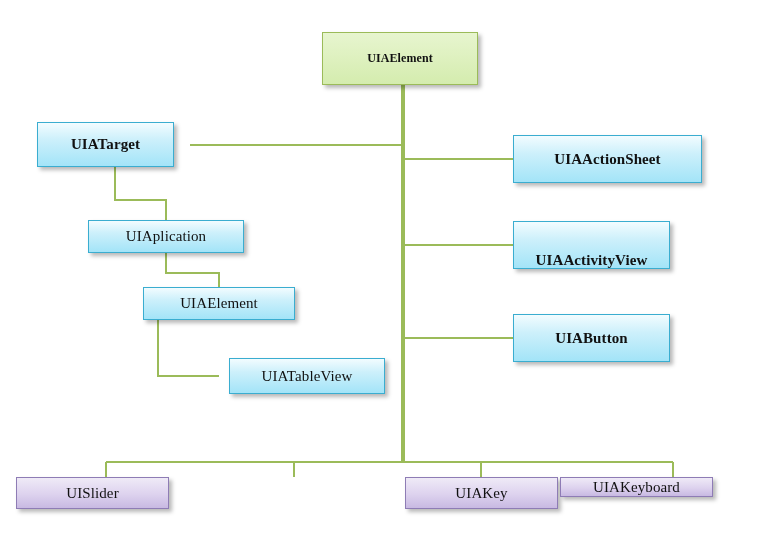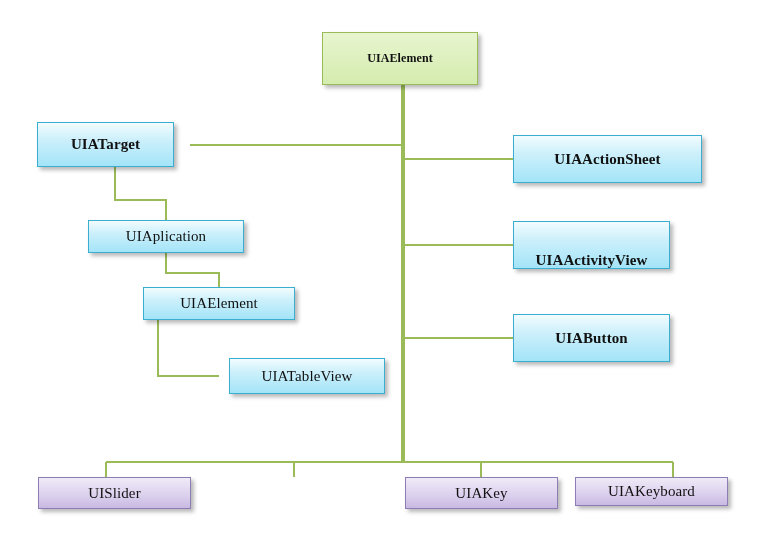--- a/index.html
+++ b/index.html
@@ -123,26 +123,26 @@
   </div>
 
   <div class="node blue bold" style="left:513px; top:221px; width:157px; height:48px;align-items:flex-end;">
     <span class="node-label">UIAActivityView</span>
   </div>
 
   <div class="node blue bold" style="left:513px; top:314px; width:157px; height:48px;">
     <span class="node-label">UIAButton</span>
   </div>
 
-  <div class="node purple" style="left:38px; top:477px; width:153px; height:32px;">
+  <div class="node purple" style="left:16px; top:477px; width:153px; height:32px;">
     <span class="node-label">UISlider</span>
   </div>
 
 
   <div class="node purple" style="left:405px; top:477px; width:153px; height:32px;">
     <span class="node-label">UIAKey</span>
   </div>
 
-  <div class="node purple" style="left:575px; top:477px; width:153px; height:29px;">
+  <div class="node purple" style="left:560px; top:477px; width:153px; height:20px;">
     <span class="node-label">UIAKeyboard</span>
   </div>
 
 </div>
 
 </body></html>

